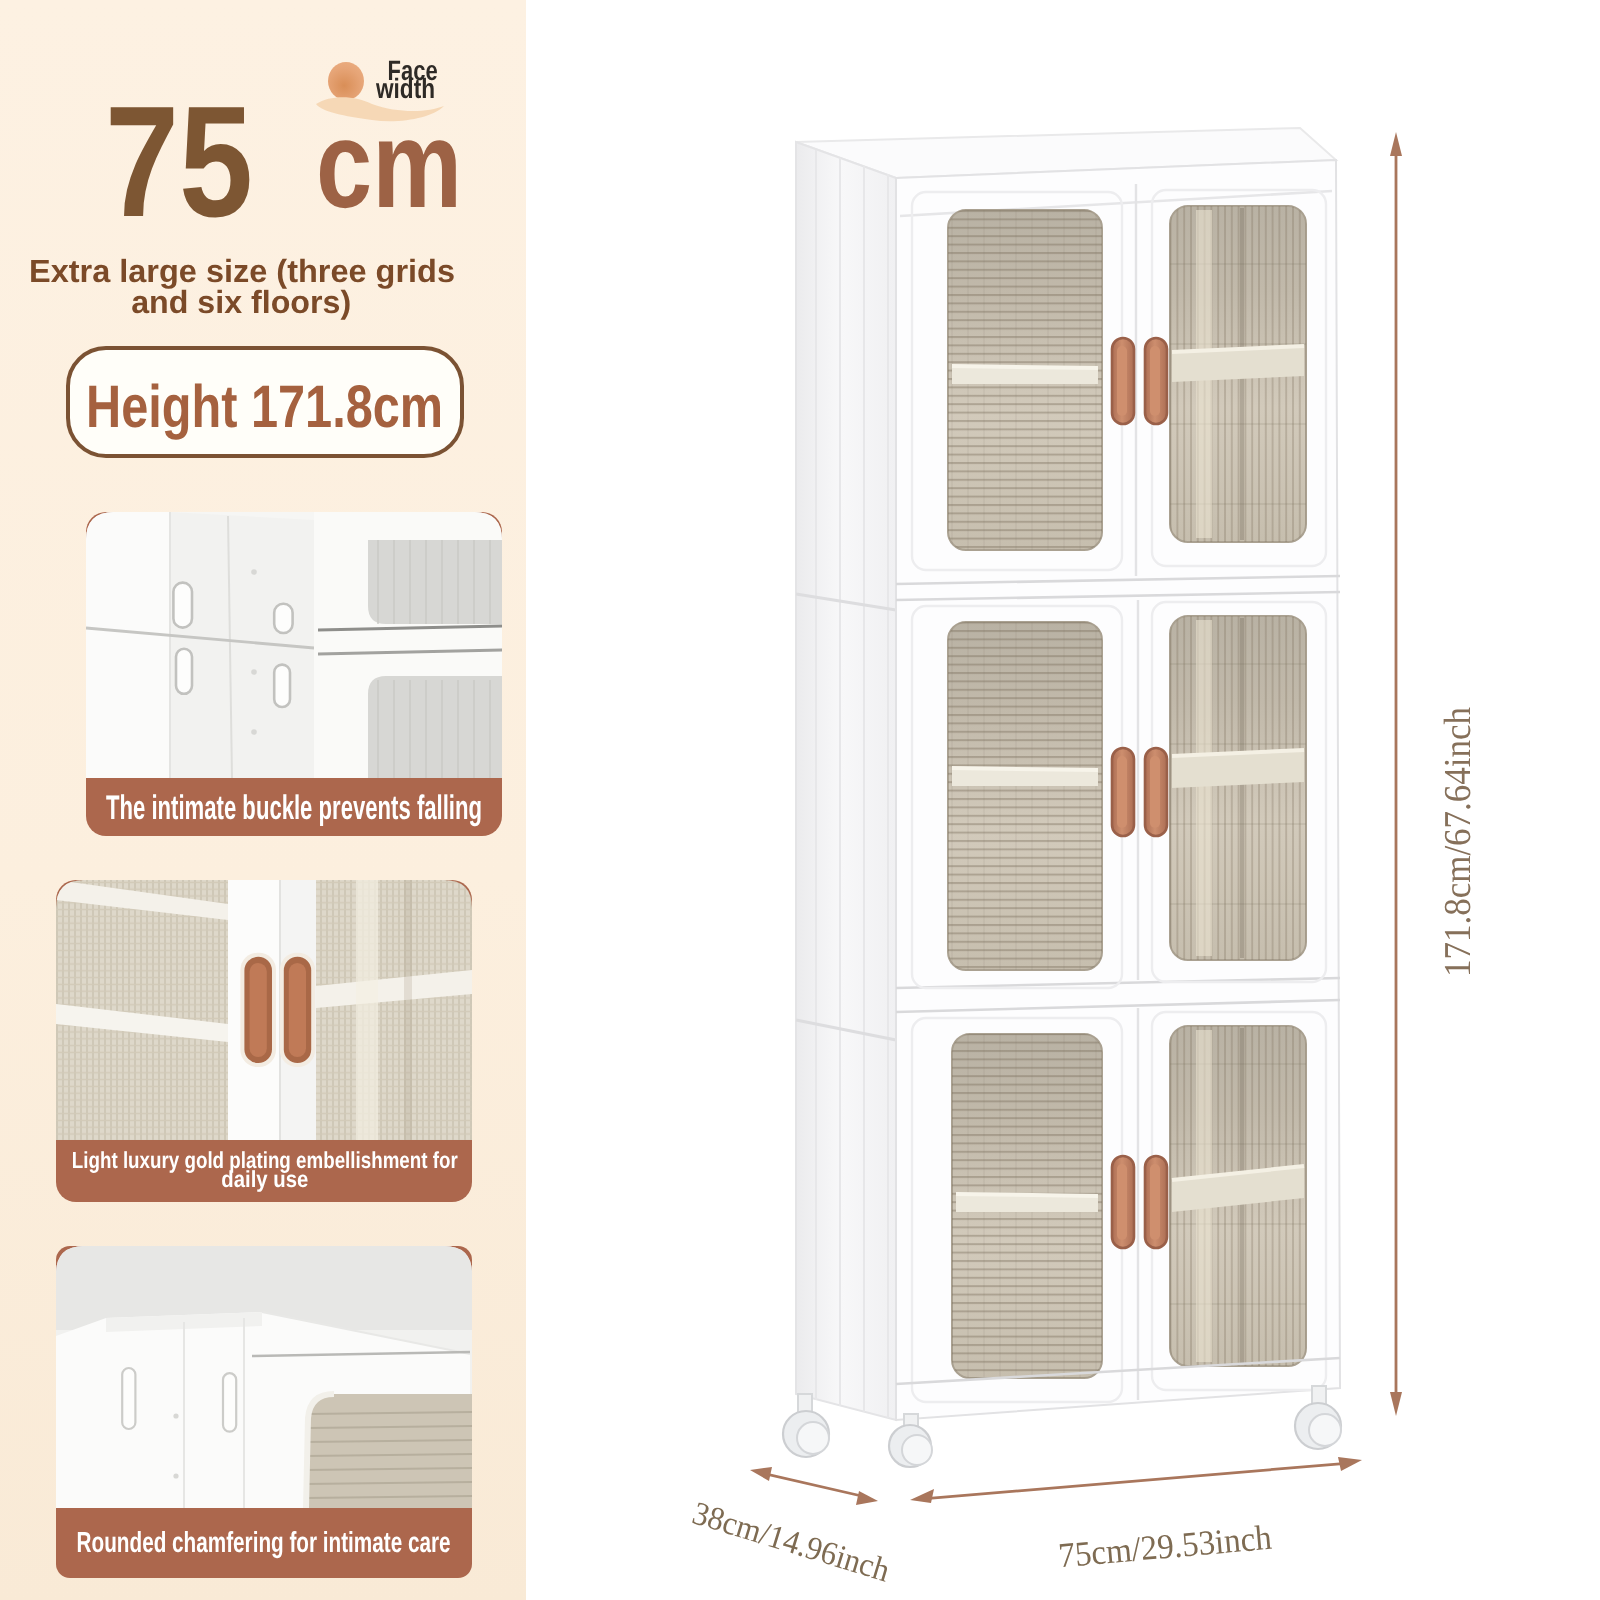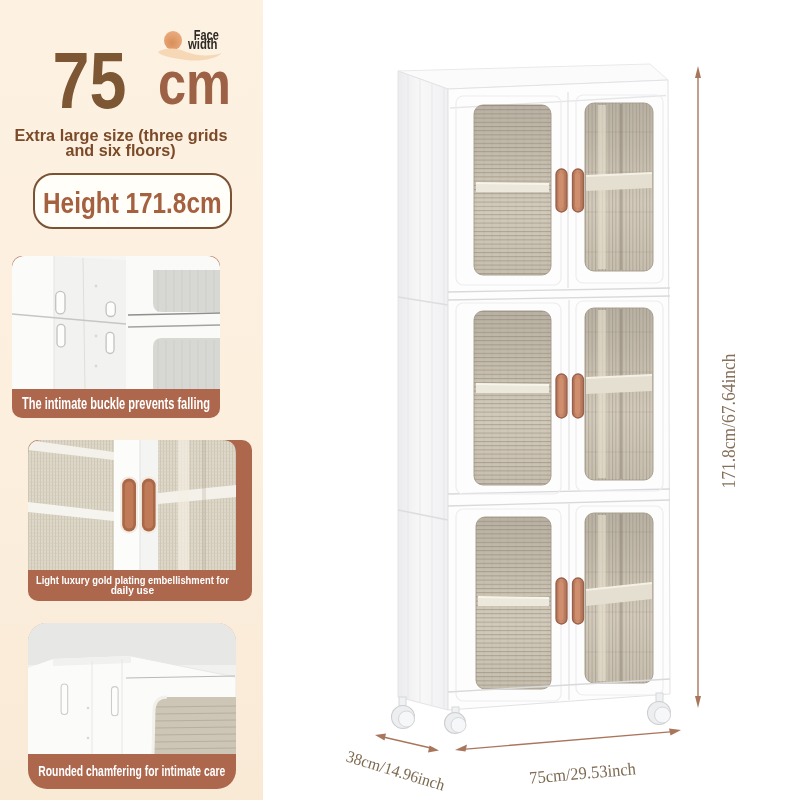--- a/index.html
+++ b/index.html
@@ -29,21 +29,21 @@
     <text x="89.5" y="108" text-anchor="middle" font-size="79" fill="#7d5633" textLength="74" lengthAdjust="spacingAndGlyphs">75</text>
 
     <text x="194.5" y="103.5" text-anchor="middle" font-size="62" fill="#9d6245" textLength="73" lengthAdjust="spacingAndGlyphs">cm</text>
 
     <text x="121" y="141" text-anchor="middle" font-size="16" fill="#7b4a28" textLength="213" lengthAdjust="spacingAndGlyphs">Extra large size (three grids</text>
     <text x="120.6" y="156.3" text-anchor="middle" font-size="16" fill="#7b4a28" textLength="110" lengthAdjust="spacingAndGlyphs">and six floors)</text>
 
     <text x="132.3" y="213.3" text-anchor="middle" font-size="30" fill="#a5613f" textLength="178.5" lengthAdjust="spacingAndGlyphs">Height 171.8cm</text>
   </svg>
 
-  <div class="abs" style="left:12px;top:255.8px;width:208px;height:162.2px;background:#ac674d;border-radius:10px;overflow:hidden;">
+  <div class="abs" style="left:43px;top:255.8px;width:208px;height:162.2px;background:#ac674d;border-radius:10px;overflow:hidden;">
 
     <svg width="208" height="133" style="position:absolute;left:0;top:0;" viewBox="0 0 208 133">
       <defs>
           <clipPath id="ph1">
             <path d="M0 14 Q0 0 14 0 L194 0 Q208 0 208 14 L208 133 L0 133 Z"></path>
           </clipPath>
         </defs>
       <g clip-path="url(#ph1)">
       <rect x="0" y="0" width="208" height="133" fill="#f6f6f4"></rect>
       <polygon points="0,0 42,0 42,133 0,133" fill="#fbfbfa"></polygon>
@@ -82,21 +82,21 @@
       <line x1="116" y1="59" x2="208" y2="57" stroke="#8e8e8b" stroke-width="1.6"></line>
       <line x1="116" y1="71" x2="208" y2="69" stroke="#a2a29f" stroke-width="1.4"></line>
       </g>
     </svg>
 
     <svg width="208" height="29" style="position:absolute;left:0;top:133px;" viewBox="0 0 208 29" font-family="Liberation Sans,sans-serif" font-weight="bold">
       <text x="104" y="20.4" text-anchor="middle" font-size="17" fill="#ffffff" textLength="188" lengthAdjust="spacingAndGlyphs">The intimate buckle prevents falling</text>
     </svg>
   </div>
 
-  <div class="abs" style="left:28px;top:440px;width:208px;height:161px;background:#ac674d;border-radius:10px;overflow:hidden;padding-left:16px;">
+  <div class="abs" style="left:28px;top:440px;width:208px;height:161px;background:#ac674d;border-radius:10px;overflow:hidden;">
 
     <svg width="208" height="130" style="position:absolute;left:0;top:0;" viewBox="0 0 208 130">
       <defs>
         <pattern id="mesh2" width="3" height="3.4" patternUnits="userSpaceOnUse">
           <rect width="3" height="3.4" fill="#ded8ca"></rect>
           <line x1="0.5" y1="0" x2="0.5" y2="3.4" stroke="#ccc4b2" stroke-width="0.8"></line>
           <line x1="0" y1="1.2" x2="3" y2="1.2" stroke="#d2cab8" stroke-width="0.7"></line>
         </pattern>
         <clipPath id="ph2">
             <path d="M0 14 Q0 0 14 0 L194 0 Q208 0 208 14 L208 130 L0 130 Z"></path>
@@ -120,21 +120,21 @@
       <rect x="116.4" y="41.5" width="8.6" height="47" rx="4.3" fill="#c07a57"></rect>
       </g>
     </svg>
 
     <svg width="208" height="31" style="position:absolute;left:0;top:130px;" viewBox="0 0 208 31" font-family="Liberation Sans,sans-serif" font-weight="bold">
       <text x="104.4" y="14.2" text-anchor="middle" font-size="11.6" fill="#ffffff" textLength="193" lengthAdjust="spacingAndGlyphs">Light luxury gold plating embellishment for</text>
       <text x="104.4" y="23.7" text-anchor="middle" font-size="11.6" fill="#ffffff" textLength="43.5" lengthAdjust="spacingAndGlyphs">daily use</text>
     </svg>
   </div>
 
-  <div class="abs" style="left:28px;top:622.6px;width:208px;height:166.4px;background:#ac674d;border-radius:19px;overflow:hidden;">
+  <div class="abs" style="left:28px;top:622.6px;width:208px;height:166.4px;background:#ac674d;border-radius:7px;overflow:hidden;">
 
     <svg width="208" height="131" style="position:absolute;left:0;top:0;" viewBox="0 0 208 131">
       <defs>
           <clipPath id="ph3">
             <path d="M0 14 Q0 0 14 0 L194 0 Q208 0 208 14 L208 131 L0 131 Z"></path>
           </clipPath>
         </defs>
       <g clip-path="url(#ph3)">
       <rect x="0" y="0" width="208" height="131" fill="#f1f1ef"></rect>
       <rect x="0" y="0" width="208" height="42" fill="#e7e7e5"></rect>

